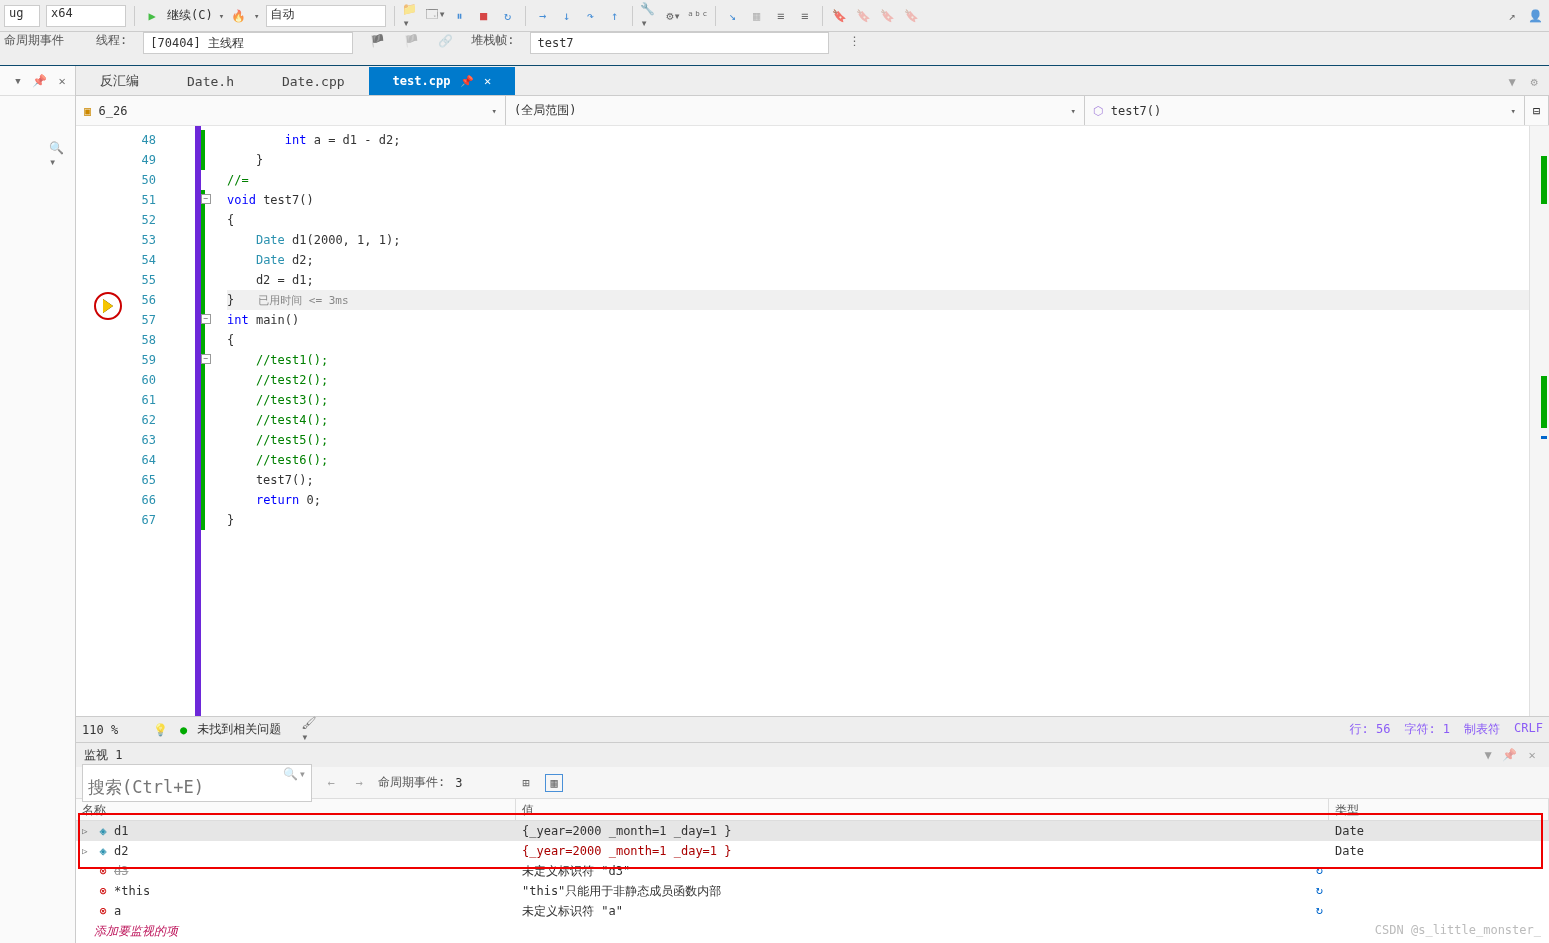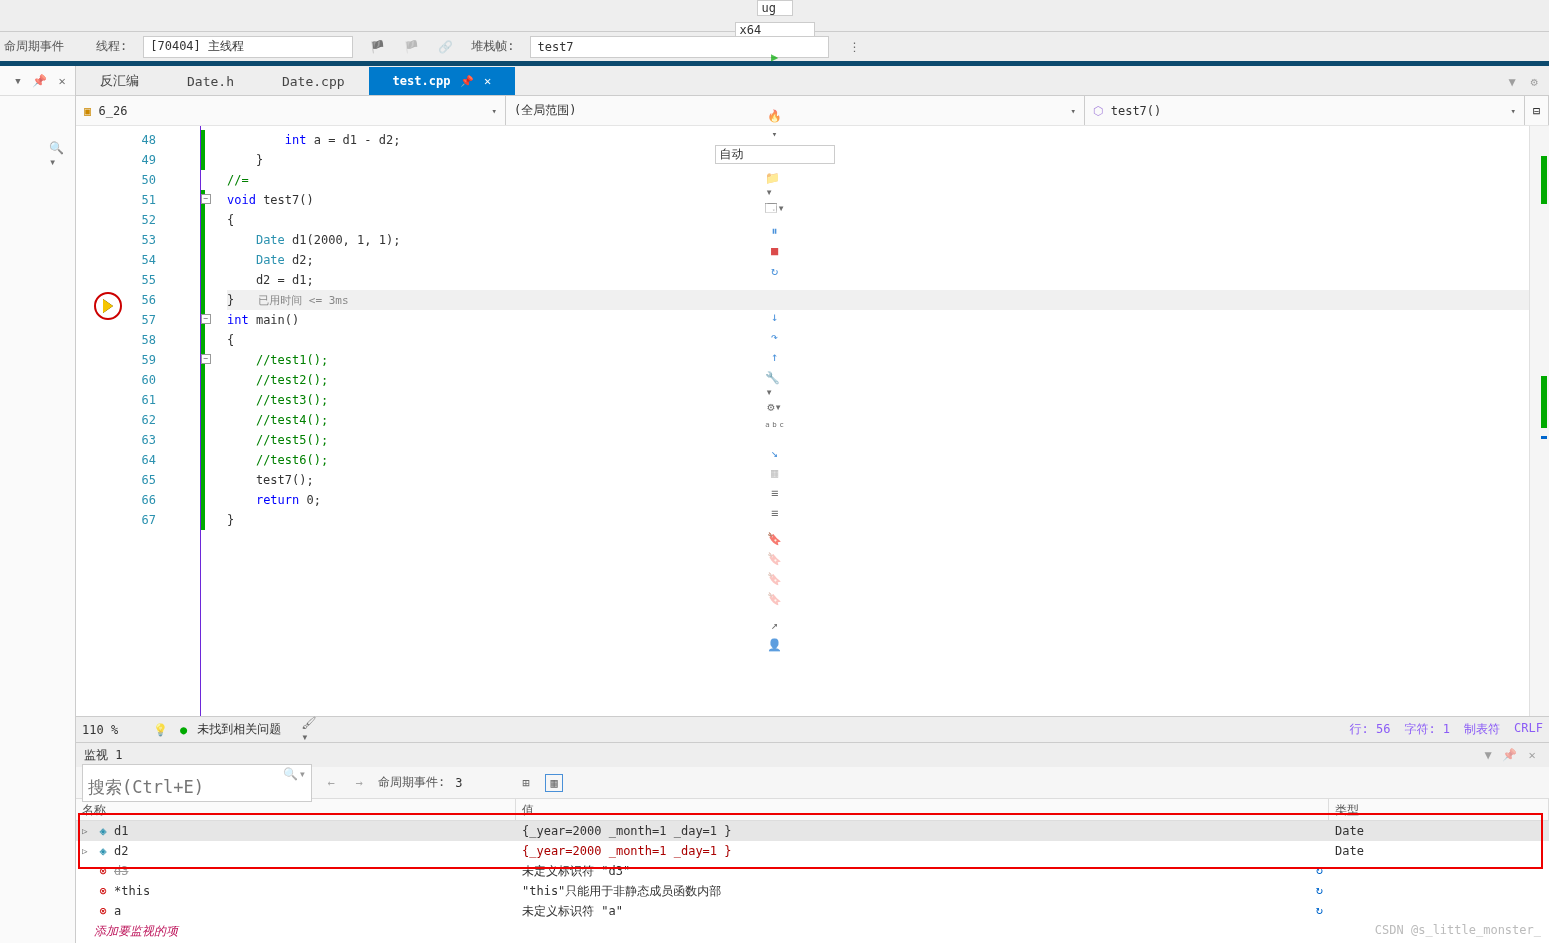--- a/index.html
+++ b/index.html
@@ -1,29 +1,29 @@
 <!DOCTYPE html>
 <html><head>
 <meta charset="utf-8">
 <style>
 * { margin: 0; padding: 0; box-sizing: border-box; font-family: "Microsoft YaHei", "Consolas", monospace; font-size: 12px; }
 body { background: #fff; color: #333; overflow: hidden; }
 
 
-.toolbar { height: 32px; display: flex; align-items: center; gap: 6px; padding: 0 4px; background: #eeeeee; border-bottom: 1px solid #ccc; flex-direction: column; }
+.toolbar { height: 32px; display: flex; align-items: center; gap: 6px; padding: 0 4px; background: #eeeeee; border-bottom: 1px solid #ccc; }
 .toolbar select, .toolbar .dd { height: 22px; border: 1px solid #ccc; background: #fff; padding: 0 20px 0 4px; font-size: 12px; }
 .toolbar .sep { width: 1px; height: 20px; background: #ccc; margin: 0 2px; }
 .tico { width: 18px; height: 18px; display: inline-flex; align-items: center; justify-content: center; opacity: .7; }
 .tico.green { color: #0a0; }
 .tico.red { color: #c00; }
 .tico.blue { color: #06c; }
 .lbl { font-size: 12px; color: #555; }
 
 
-.debugrow { height: 34px; display: flex; align-items: center; gap: 16px; padding: 0 4px; background: #eeeeee; border-bottom: 5px solid #0c4a6e; }
+.debugrow { height: 34px; display: flex; align-items: flex-start; gap: 16px; padding: 0 4px; background: #eeeeee; border-bottom: 1px solid #0c4a6e; }
 .debugrow .dd { background: #fff; border: 1px solid #ccc; height: 22px; display: flex; align-items: center; padding: 0 6px; }
 .flex1 { flex: 1; }
 
 
 .main { display: flex; height: calc(100vh - 66px); }
 .sidebar { width: 76px; border-right: 1px solid #ccc; background: #fafafa; display: flex; flex-direction: column; }
 .sidebar .top { height: 30px; display: flex; align-items: center; justify-content: flex-end; gap: 4px; padding: 0 4px; border-bottom: 1px solid #ddd; }
 
 
 .editor-area { flex: 1; display: flex; flex-direction: column; min-width: 0; }
@@ -33,21 +33,21 @@
 .tab.active .xicon { color: #fff; margin-left: 10px; }
 .pin-icon { font-size: 11px; margin-left: 10px; }
 .tab-right { margin-left: auto; display: flex; gap: 4px; padding: 0 6px 4px 0; opacity: .6; }
 
 .context-bar { height: 30px; display: flex; border-bottom: 1px solid #e5e5e5; background: #fafafa; }
 .context-bar .seg { display: flex; align-items: center; padding: 0 8px; border-right: 1px solid #ccc; }
 .context-bar .seg.wide { flex: 1; }
 
 
 .code-wrap { flex: 1; display: flex; position: relative; overflow: hidden; }
-.gutter { width: 95px; background: #fff; border-right: 1px solid #6d28d9; display: flex; }
+.gutter { width: 95px; background: #fff; border-right: 6px solid #6d28d9; display: flex; }
 .mark-col { width: 30px; position: relative; }
 .ln-col { width: 60px; text-align: right; color: #2b91af; font-family: Consolas, monospace; font-size: 13.5px; line-height: 20px; padding-top: 4px; }
 .ln-col div { padding-right: 10px; }
 .code { flex: 1; font-family: Consolas, monospace; font-size: 13.5px; line-height: 20px; padding: 4px 0 0 8px; white-space: pre; position: relative; }
 .gb { position: absolute; left: 0; width: 4px; background: #0a0; }
 .fold { position: absolute; left: 0px; width: 10px; height: 10px; border: 1px solid #999; background: #fff; font-size: 8px; line-height: 8px; text-align: center; color: #666; }
 .code-line { position: relative; height: 20px; }
 .kw { color: #0000ff; }
 .type { color: #2b91af; }
 .comment { color: #008000; }

